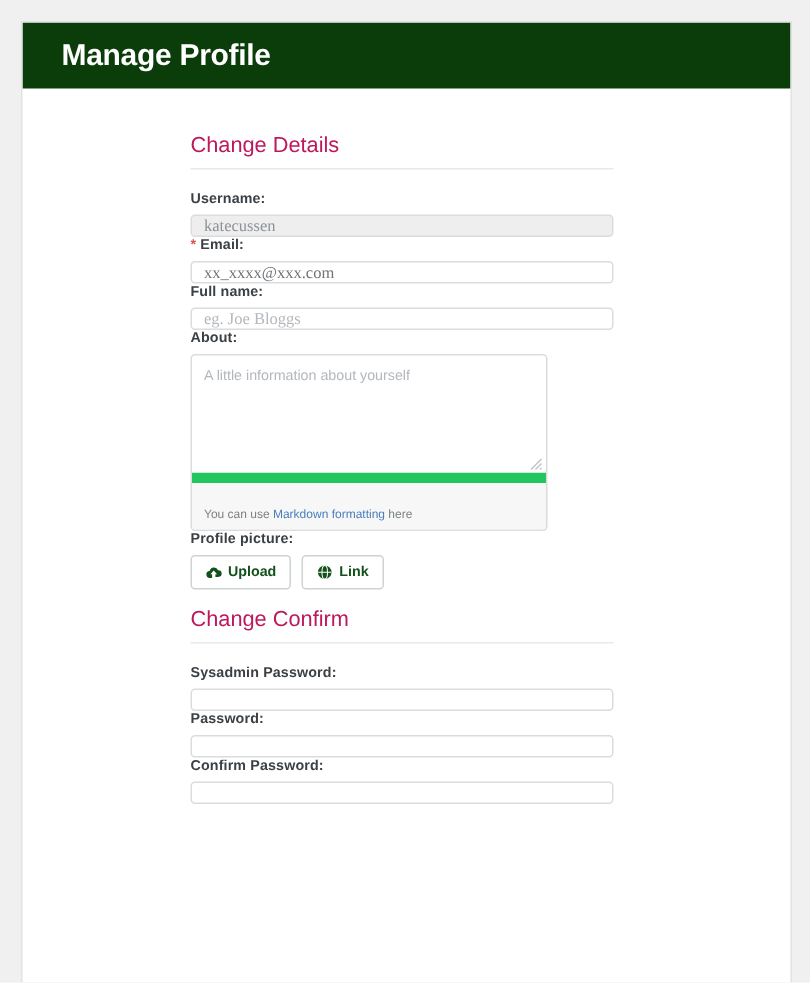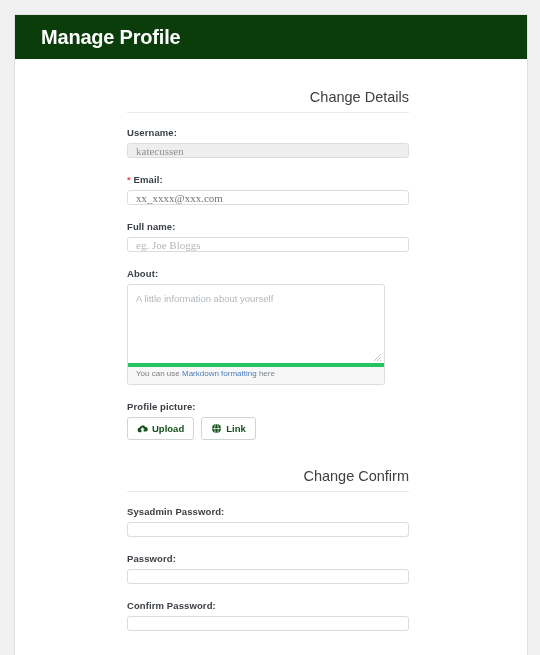--- a/index.html
+++ b/index.html
@@ -38,33 +38,32 @@
   }
   .content {
     padding: 30px 0 0 0;
   }
   .form-col {
     width: 282px;
     margin-left: 112px;
   }
   .section-heading {
     font-size: 14.5px;
-    color: #404040;
+    color: #be185d;
     font-weight: normal;
     margin: 0 0 7px 0;
     padding: 0;
-    text-align: right;
   }
   .divider {
     height: 1px;
     background: #e9e9e9;
     border: none;
     margin: 0 0 14px 0;
   }
-  .field { margin-bottom: 16px; }
+  .field { margin-bottom: 0; }
   .field-label {
     display: block;
     font-size: 9.5px;
     font-weight: bold;
     color: #3b4045;
     margin-bottom: 5px;
     letter-spacing: 0.1px;
   }
   .req-star { color: #d9534f; font-weight: bold; }
   .text-input {
@@ -80,21 +79,21 @@
     padding: 0 8px;
     outline: none;
   }
   .text-input::placeholder { color: #b3b8bd; }
   .text-input.disabled {
     background: #eeeeee;
     color: #8d9297;
     border-color: #dcdcdc;
   }
   .textarea-wrap {
-    width: 258px;
+    width: 238px;
     border: 1px solid #dcdcdc;
     border-radius: 3px;
     background: #fff;
     overflow: hidden;
   }
   .about-area {
     display: block;
     width: 100%;
     height: 68px;
     border: none;
@@ -107,25 +106,25 @@
     background: transparent;
   }
   .about-area::placeholder { color: #b3b8bd; }
   .resize-grip {
     height: 10px;
     position: relative;
     background: #fff;
   }
   .resize-grip svg { position: absolute; right: 2px; bottom: 1px; }
   .field-help {
-    border-top: 4px solid #22c55e;
+    border-top: 7px solid #22c55e;
     background: #f7f7f7;
     font-size: 8px;
     color: #7c8185;
-    padding: 2px 8px 5px 8px;
+    padding: 16px 8px 5px 8px;
     line-height: 1.2;
   }
   .field-help a { color: #4a7ebb; text-decoration: none; }
   .btn-row { display: flex; gap: 7px; margin-top: 2px; }
   .btn {
     display: inline-flex;
     align-items: center;
     gap: 4px;
     height: 23px;
     padding: 0 9px;

